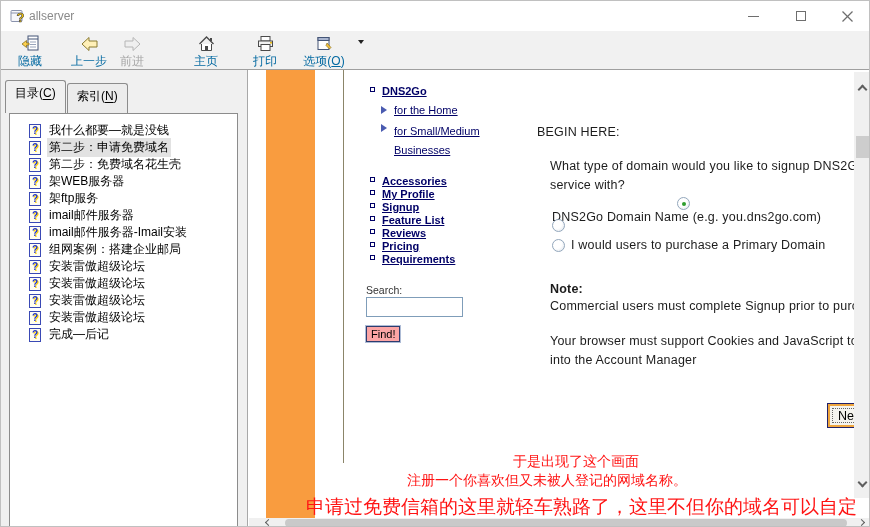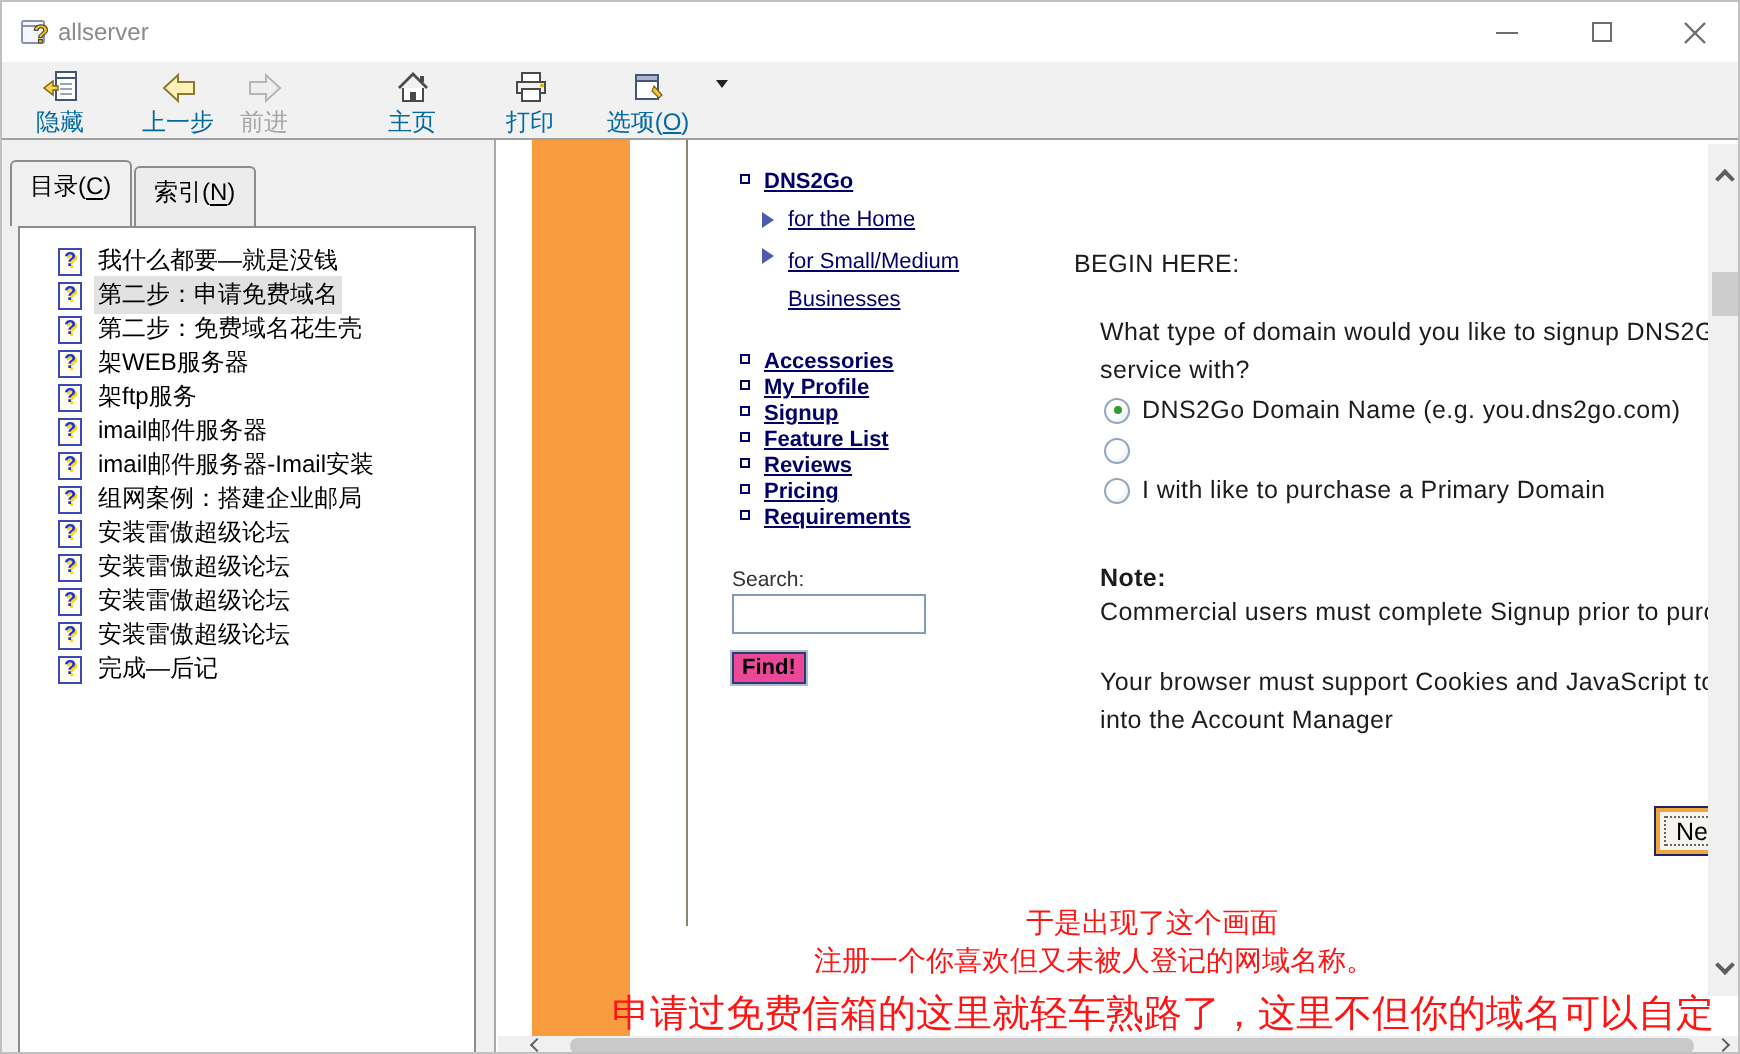--- a/index.html
+++ b/index.html
@@ -61,33 +61,33 @@
          border-left:6px solid #4a5bb0; border-top:4px solid transparent; border-bottom:4px solid transparent; }
   .nl-dns2go{left:133px;top:15px;} .nl-home{left:145px;top:34px;}
   .nl-smb{left:145px;top:52px; width:116px; line-height:19px; white-space:normal;}
   .nl-acc{left:133px;top:105px;} .nl-profile{left:133px;top:118px;} .nl-signup{left:133px;top:131px;}
   .nl-feature{left:133px;top:144px;} .nl-reviews{left:133px;top:157px;} .nl-pricing{left:133px;top:170px;}
   .nl-req{left:133px;top:183px;}
 
   .search-label { position:absolute; left:117px; top:214px; font-size:10.5px; color:#333; }
   .search-input { position:absolute; left:117px; top:227px; width:97px; height:20px;
                   border:1px solid #7f9db9; font-size:12px; padding:2px 3px; background:#fff; }
-  .find-btn { position:absolute; left:117px; top:256px; font-size:11px; font-weight:bold; color:#000;
-              background:#ec4899; border:1px solid #2c3c6e; box-shadow:0 0 0 1px #aebcd6; padding:1px 4px; cursor:default; }
+  .find-btn { position:absolute; left:117px; top:256px; font-size:11px; font-weight:normal; color:#000;
+              background:#fca5a5; border:1px solid #2c3c6e; box-shadow:0 0 0 1px #aebcd6; padding:1px 4px; cursor:default; }
 
   
   .mtext { position:absolute; font-size:12.5px; color:#1c1c1c; white-space:nowrap; letter-spacing:0.2px; }
   .m-begin{left:288px;top:39px;margin-top:16px;}
   .m-q1{left:301px;top:89px;} .m-q2{left:301px;top:108px;}
   .m-notetitle{left:301px;top:212px;font-weight:bold;}
   .m-noteline{left:301px;top:229px;}
   .m-b1{left:301px;top:264px;} .m-b2{left:301px;top:283px;}
   .radio-row { position:absolute; left:303px; height:16px; display:flex; align-items:center;
                font-size:12.5px; color:#1c1c1c; white-space:nowrap; letter-spacing:0.2px; }
-  .rr1{top:127px;} .rr2{top:147px;} .rr3{top:167px;}
+  .rr1{top:127px;flex-direction:column;} .rr2{top:147px;} .rr3{top:167px;}
   .radio { width:13px; height:13px; border-radius:50%; border:1px solid #93a7bc; flex:none; margin-right:6px;
            background:radial-gradient(circle at 4px 4px,#ffffff 45%,#dde3ea); position:relative; }
   .radio.sel::after { content:""; position:absolute; left:3.5px; top:3.5px; width:4px; height:4px;
            border-radius:50%; background:#2e9e2e; }
 
   .next-btn { position:absolute; left:578px; top:333px; width:78px; height:25px;
               background:#f5f4ef; border:1px solid #22226a; box-shadow:inset 0 0 0 2px #efa63e;
               font-size:12.5px; color:#000; display:flex; align-items:center; padding-left:10px; }
   .next-btn::before { content:""; position:absolute; left:4px; top:4px; right:4px; bottom:4px; border:1px dotted #666; }
 
@@ -270,21 +270,21 @@
 
   <div class="radio-row rr1">
     <span class="radio sel"></span>
     <span>DNS2Go Domain Name (e.g. you.dns2go.com)</span>
   </div>
   <div class="radio-row rr2">
     <span class="radio"></span>
   </div>
   <div class="radio-row rr3">
     <span class="radio"></span>
-    <span>I with like to purchase a Primary Domain</span>
+    <span>I would users to purchase a Primary Domain</span>
   </div>
 
   <div class="mtext m-notetitle">Note:</div>
   <div class="mtext m-noteline">Commercial users must complete Signup prior to purchasing</div>
   <div class="mtext m-b1">Your browser must support Cookies and JavaScript to log</div>
   <div class="mtext m-b2">into the Account Manager</div>
 
   <div class="next-btn">
       <span>Next</span>
     </div>

